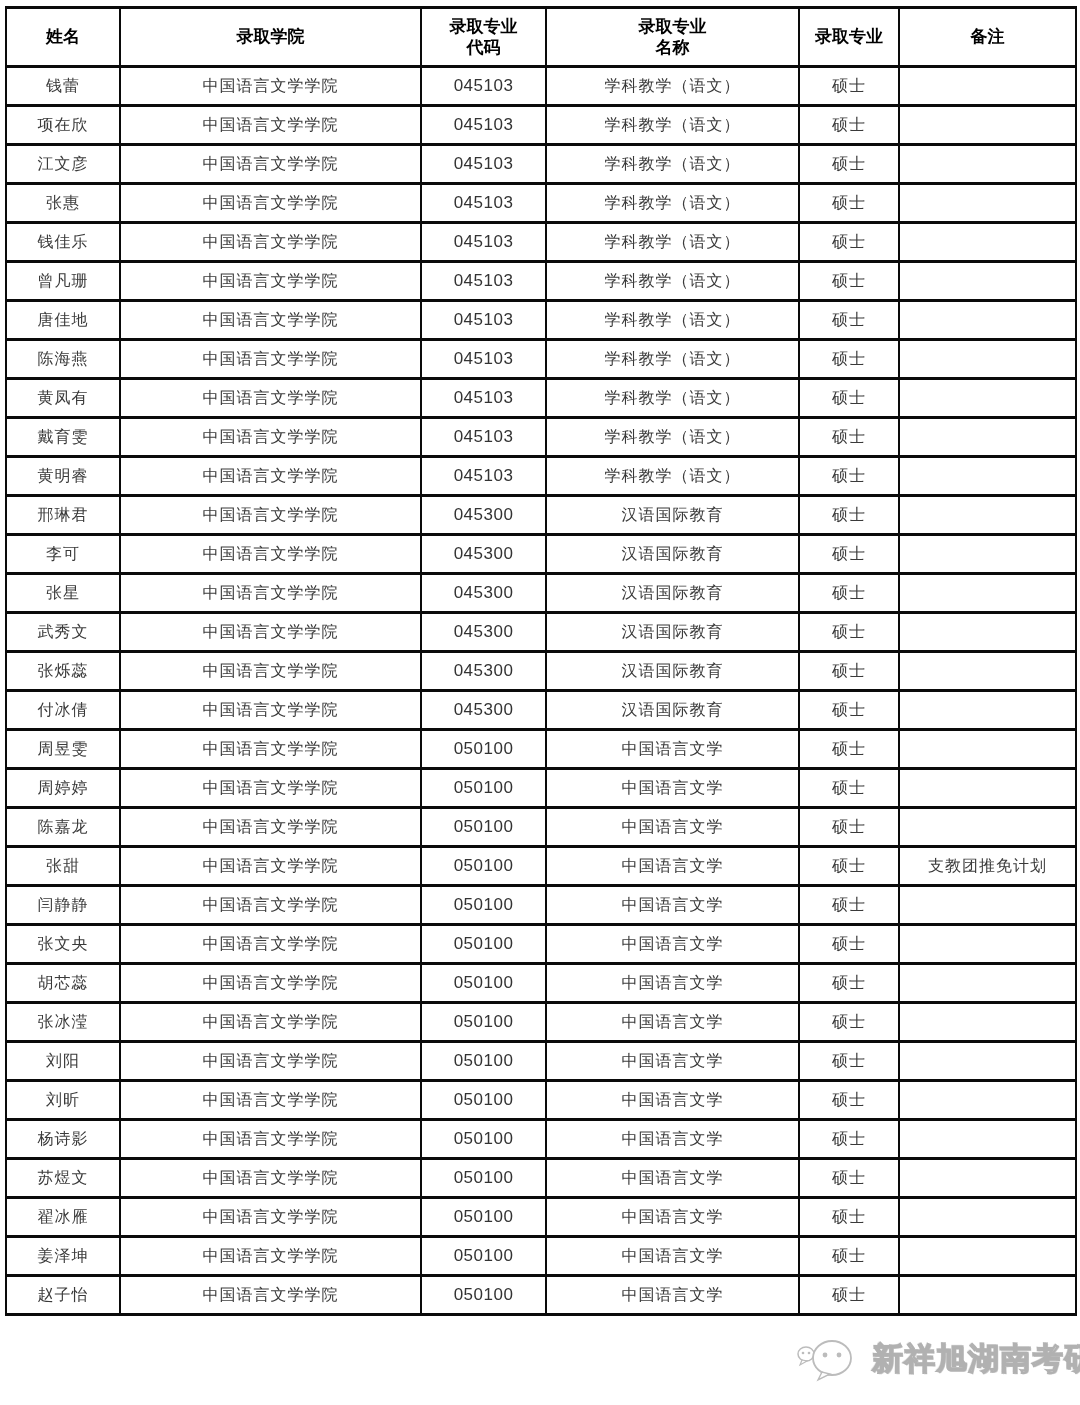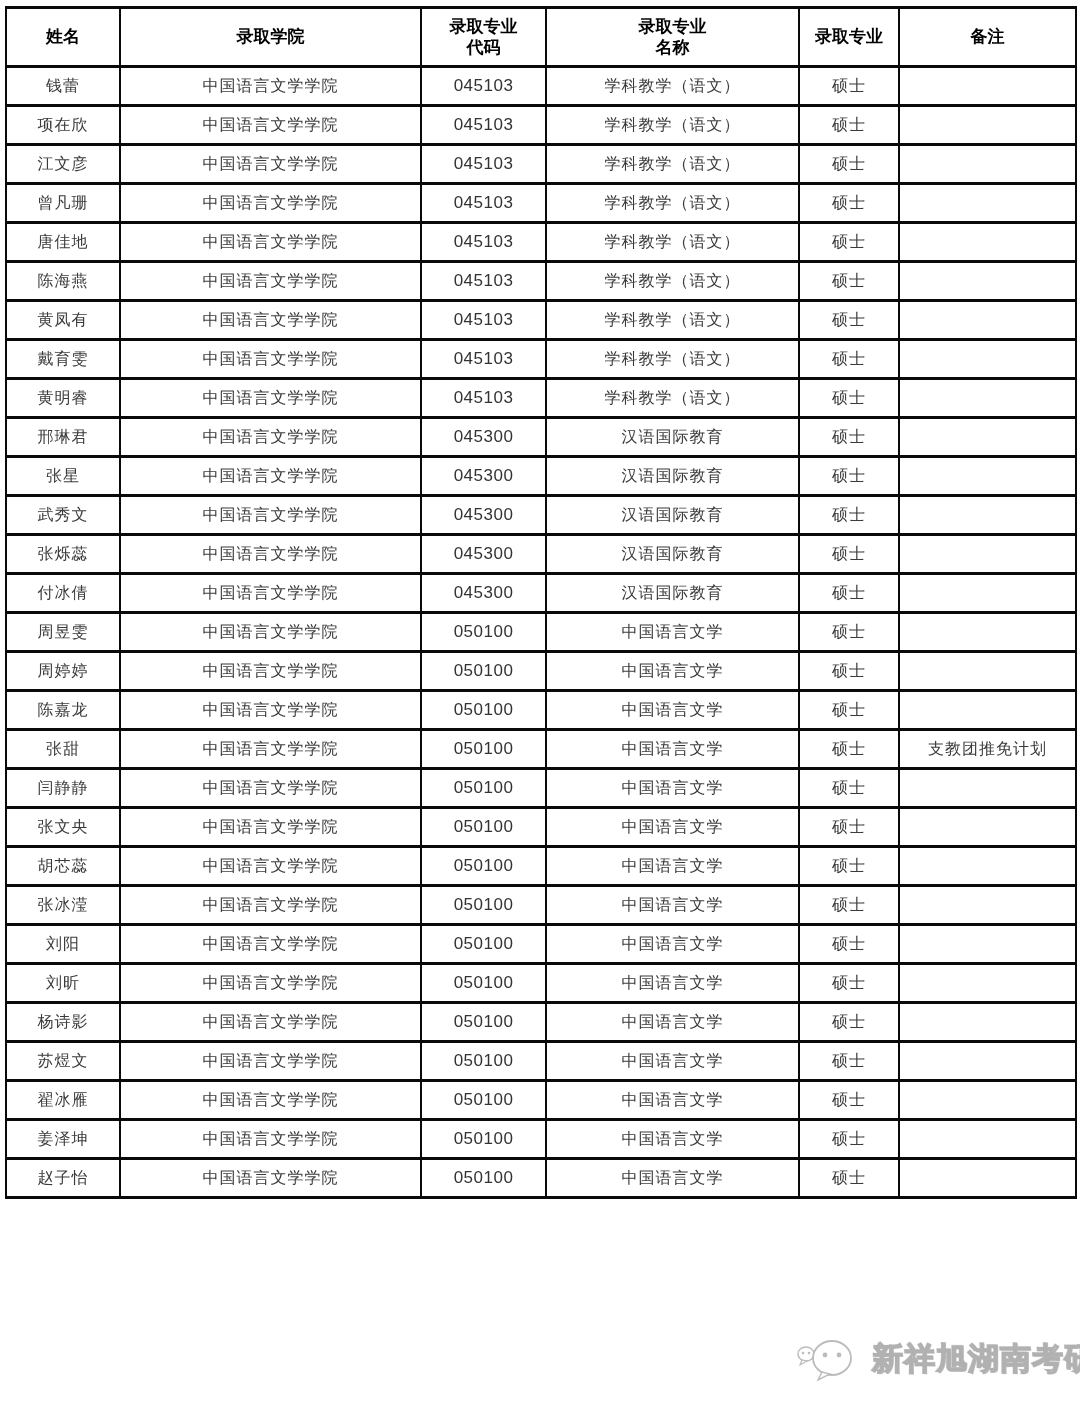--- a/index.html
+++ b/index.html
@@ -126,20 +126,36 @@
         </tr>
         <tr>
           <td>江文彦</td>
           <td>中国语言文学学院</td>
           <td class="code">045103</td>
           <td>学科教学（语文）</td>
           <td>硕士</td>
           <td></td>
         </tr>
         <tr>
+          <td>张惠</td>
+          <td>中国语言文学学院</td>
+          <td class="code">045103</td>
+          <td>学科教学（语文）</td>
+          <td>硕士</td>
+          <td></td>
+        </tr>
+        <tr>
+          <td>钱佳乐</td>
+          <td>中国语言文学学院</td>
+          <td class="code">045103</td>
+          <td>学科教学（语文）</td>
+          <td>硕士</td>
+          <td></td>
+        </tr>
+        <tr>
           <td>曾凡珊</td>
           <td>中国语言文学学院</td>
           <td class="code">045103</td>
           <td>学科教学（语文）</td>
           <td>硕士</td>
           <td></td>
         </tr>
         <tr>
           <td>唐佳地</td>
           <td>中国语言文学学院</td>
@@ -175,20 +191,28 @@
         <tr>
           <td>黄明睿</td>
           <td>中国语言文学学院</td>
           <td class="code">045103</td>
           <td>学科教学（语文）</td>
           <td>硕士</td>
           <td></td>
         </tr>
         <tr>
           <td>邢琳君</td>
+          <td>中国语言文学学院</td>
+          <td class="code">045300</td>
+          <td>汉语国际教育</td>
+          <td>硕士</td>
+          <td></td>
+        </tr>
+        <tr>
+          <td>李可</td>
           <td>中国语言文学学院</td>
           <td class="code">045300</td>
           <td>汉语国际教育</td>
           <td>硕士</td>
           <td></td>
         </tr>
         <tr>
           <td>张星</td>
           <td>中国语言文学学院</td>
           <td class="code">045300</td>

